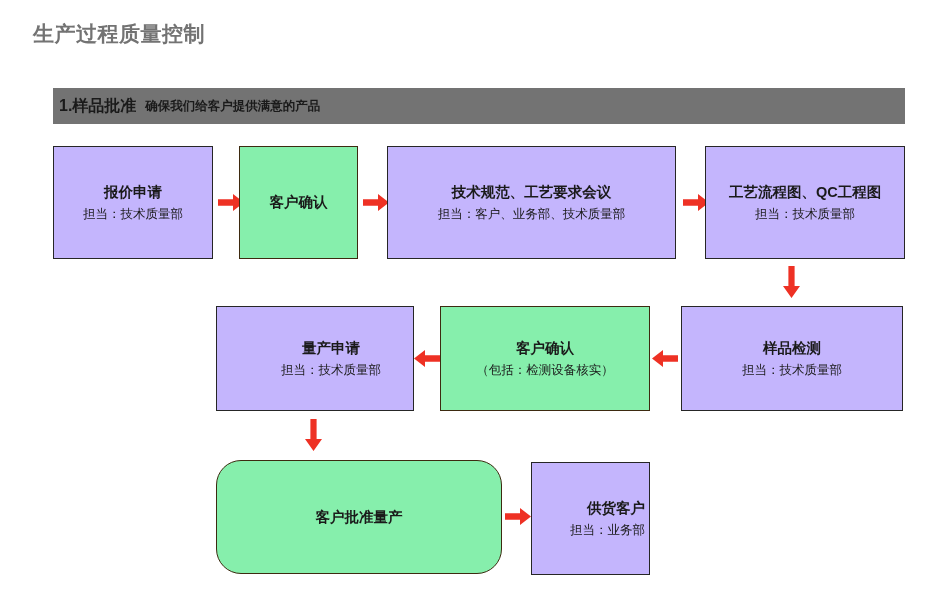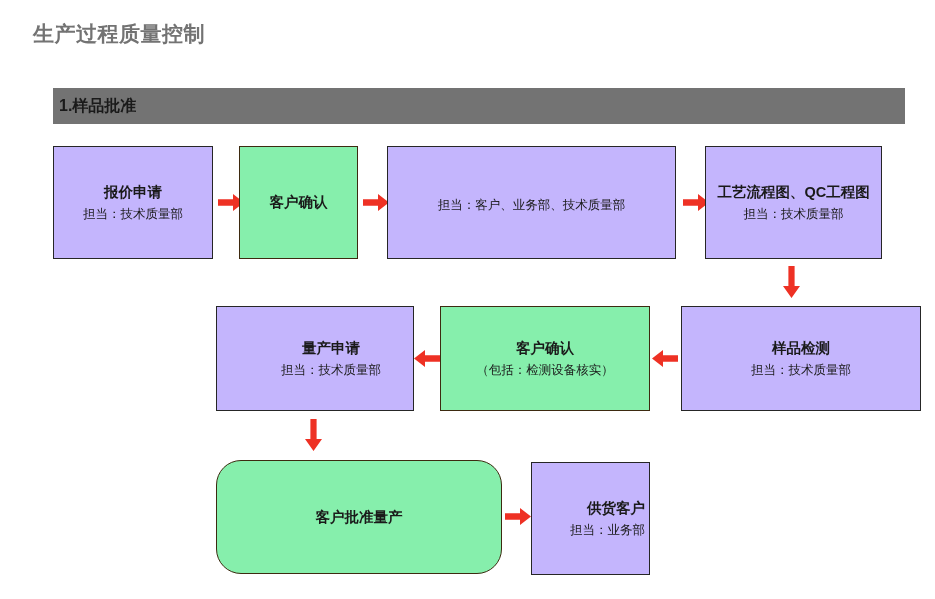--- a/index.html
+++ b/index.html
@@ -98,20 +98,21 @@
   }
   .arrow svg { display: block; }
 </style>
 </head>
 <body>
 
 <div id="page-title">生产过程质量控制</div>
 
 <div id="section-banner">
   <span class="banner-num">1.样品批准</span>
+  <span class="banner-sub">确保我们给客户提供满意的产品</span>
 </div>
 
 <div class="flow-box" style="left:53px; top:146px; width:160px; height:113px;">
   <div class="box-title">报价申请</div>
   <div class="box-sub">担当：技术质量部</div>
 </div>
 
 <span class="arrow" style="left:218px; top:194px;">
   <svg width="26" height="17" viewBox="0 0 26 17">
     <path d="M0 5.2 H15 V0 L26 8.5 L15 17 V11.8 H0 Z" fill="#EE3124"></path>
@@ -122,30 +123,31 @@
   <div class="box-title">客户确认</div>
 </div>
 
 <span class="arrow" style="left:363px; top:194px;">
   <svg width="26" height="17" viewBox="0 0 26 17">
     <path d="M0 5.2 H15 V0 L26 8.5 L15 17 V11.8 H0 Z" fill="#EE3124"></path>
   </svg>
 </span>
 
 <div class="flow-box" style="left:387px; top:146px; width:289px; height:113px;">
+  <div class="box-title">技术规范、工艺要求会议</div>
   <div class="box-sub">担当：客户、业务部、技术质量部</div>
 </div>
 
 <span class="arrow" style="left:683px; top:194px;">
   <svg width="26" height="17" viewBox="0 0 26 17">
     <path d="M0 5.2 H15 V0 L26 8.5 L15 17 V11.8 H0 Z" fill="#EE3124"></path>
   </svg>
 </span>
 
-<div class="flow-box" style="left:705px; top:146px; width:177px; height:113px;">
+<div class="flow-box" style="left:705px; top:146px; width:200px; height:113px;">
   <div class="box-title">工艺流程图、QC工程图</div>
   <div class="box-sub">担当：技术质量部</div>
 </div>
 
 <span class="arrow" style="left:783px; top:266px;">
   <svg width="17" height="32" viewBox="0 0 17 32">
     <path d="M5.4 0 H11.6 V20 H17 L8.5 32 L0 20 H5.4 Z" fill="#EE3124"></path>
   </svg>
 </span>
 
@@ -164,21 +166,21 @@
   <div class="box-title">客户确认</div>
   <div class="box-sub">（包括：检测设备核实）</div>
 </div>
 
 <span class="arrow" style="left:652px; top:350px;">
   <svg width="26" height="17" viewBox="0 0 26 17">
     <path d="M26 5.2 H11 V0 L0 8.5 L11 17 V11.8 H26 Z" fill="#EE3124"></path>
   </svg>
 </span>
 
-<div class="flow-box" style="left:681px; top:306px; width:240px; height:105px;">
+<div class="flow-box" style="left:681px; top:306px; width:222px; height:105px;">
   <div class="box-title">样品检测</div>
   <div class="box-sub">担当：技术质量部</div>
 </div>
 
 <span class="arrow" style="left:305px; top:419px;">
   <svg width="17" height="32" viewBox="0 0 17 32">
     <path d="M5.4 0 H11.6 V20 H17 L8.5 32 L0 20 H5.4 Z" fill="#EE3124"></path>
   </svg>
 </span>
 

